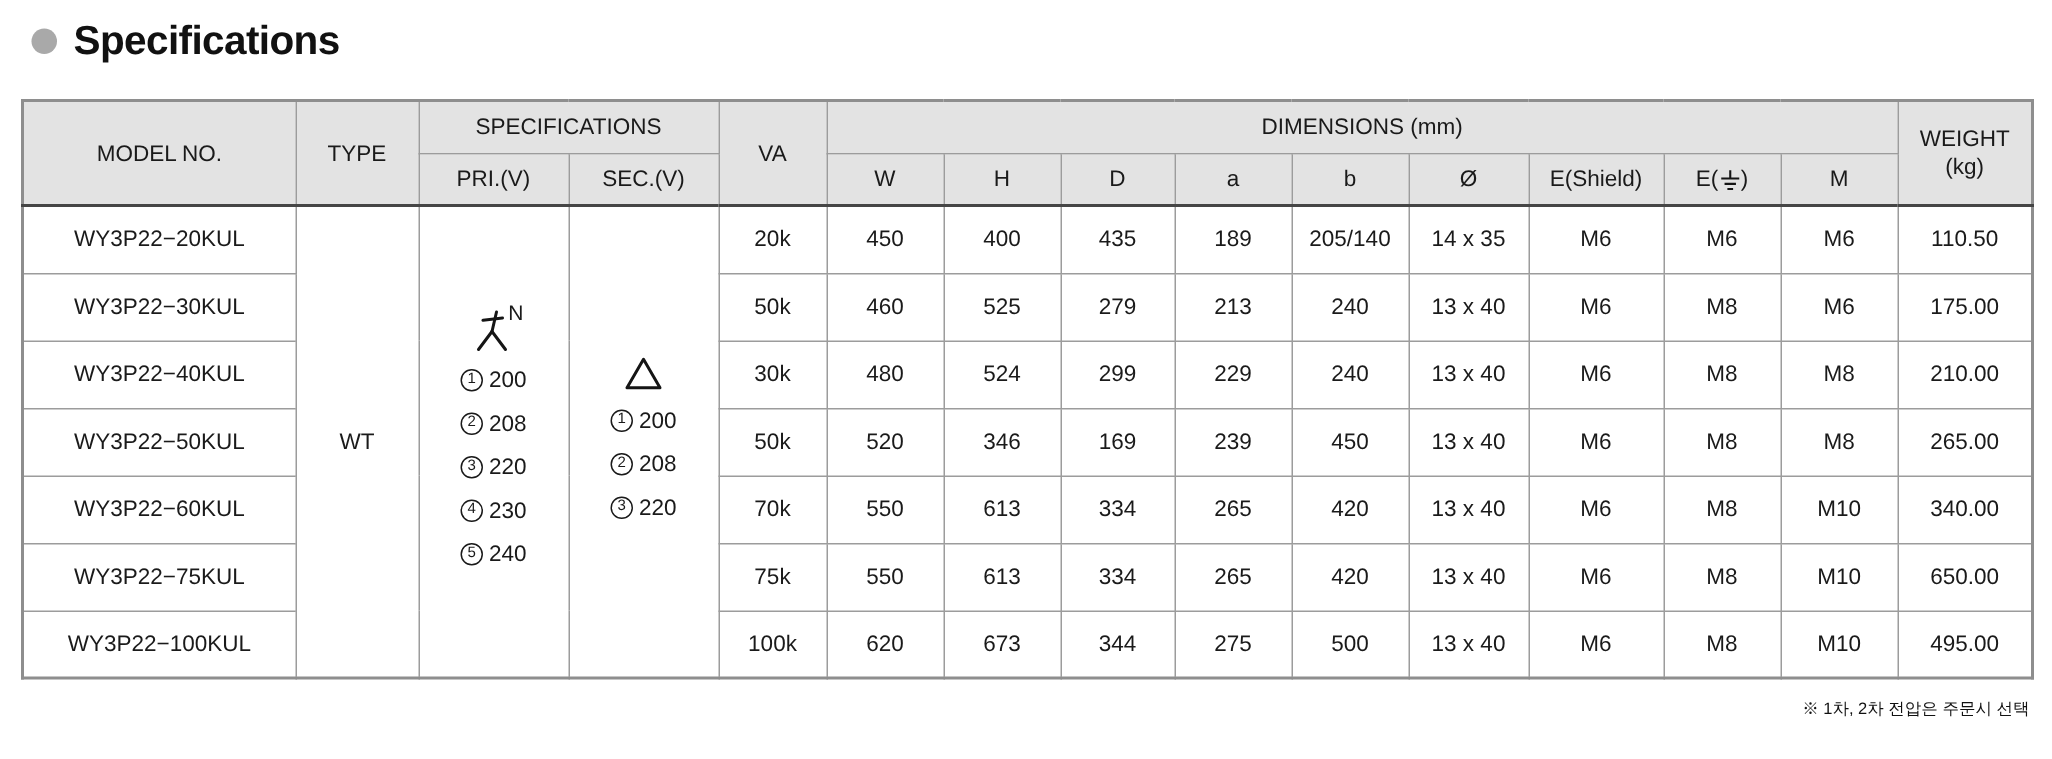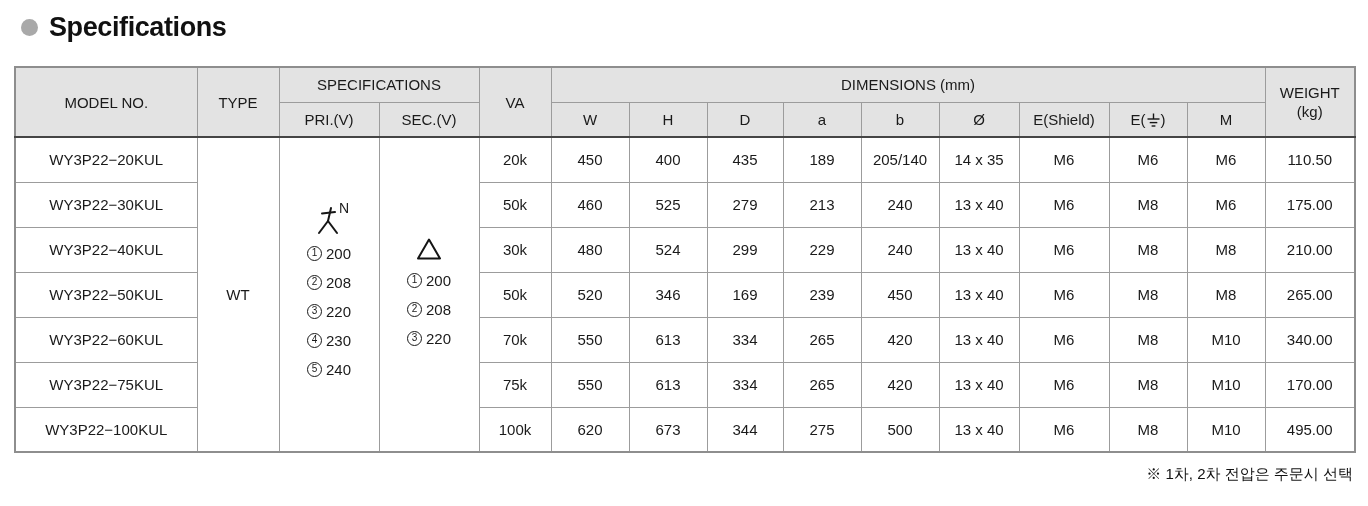--- a/index.html
+++ b/index.html
@@ -49,21 +49,21 @@
   .wye-n { position: absolute; right: -3px; top: -5px; font-size: 14px; line-height: 14px; }
   .delta-wrap { height: 24px; margin-bottom: 5px; }
   .opt { display: flex; align-items: center; justify-content: center; gap: 4px; height: 29px; }
   .circ {
     display: inline-flex; align-items: center; justify-content: center;
     width: 15px; height: 15px; border: 1px solid #1a1a1a; border-radius: 50%;
     font-size: 10px; line-height: 1; flex: 0 0 auto;
   }
   .footnote {
     position: absolute; right: 15px; top: 465px;
-    font-size: 15px; color: #111; text-align: left;
+    font-size: 11px; color: #111; text-align: left;
   }
 </style>
 </head>
 <body style="--header-bg: #e3e3e3; --border: #9c9c9c; --outer-border: #8e8e8e; --header-sep: #454545; --bullet: #a9a9a9; --text: #1a1a1a;">
 
 <div class="title-row">
   <span class="bullet"></span>
   <span class="title-text">Specifications</span>
 </div>
 
@@ -249,21 +249,21 @@
         <td>75k</td>
         <td>550</td>
         <td>613</td>
         <td>334</td>
         <td>265</td>
         <td>420</td>
         <td>13 x 40</td>
         <td>M6</td>
         <td>M8</td>
         <td>M10</td>
-        <td>170.00</td>
+        <td>650.00</td>
       </tr>
       <tr>
         <td>WY3P22−100KUL</td>
         <td>100k</td>
         <td>620</td>
         <td>673</td>
         <td>344</td>
         <td>275</td>
         <td>500</td>
         <td>13 x 40</td>

